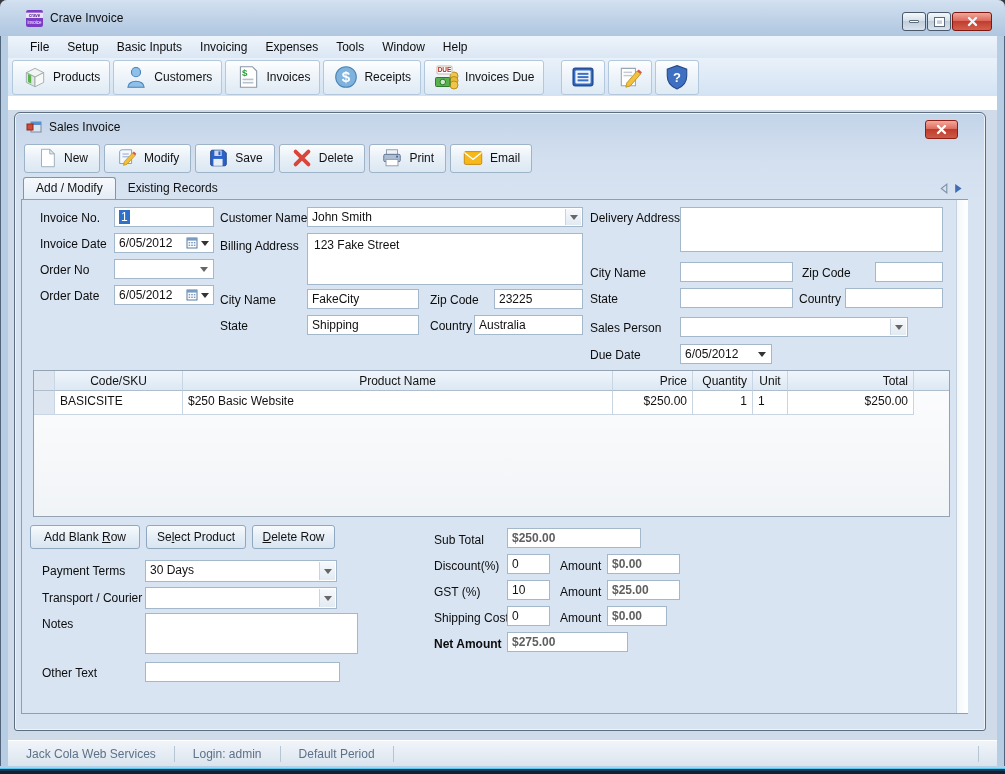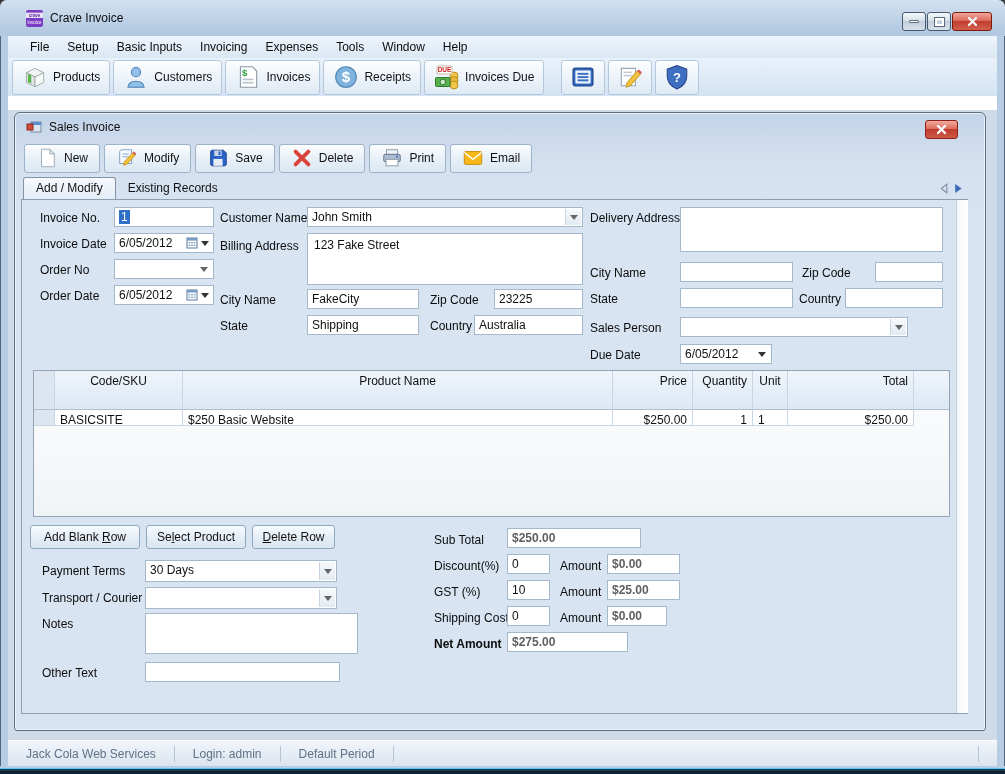--- a/index.html
+++ b/index.html
@@ -89,25 +89,25 @@
   .combo-btn.flat { background:transparent; border-left:none; }
   .arrow-down { width:0; height:0; border-left:4px solid transparent;
                 border-right:4px solid transparent; border-top:5px solid #333; }
   .date-btn { position:absolute; right:2px; top:2px; bottom:2px; width:28px;
               display:flex; align-items:center; justify-content:center; gap:3px;
               background:#fff; cursor:pointer; }
 
   
   .grid { position:absolute; left:11px; top:170px; width:917px; height:147px;
           border:1px solid #93a3b3; background:linear-gradient(#fdfdfe,#f1f4f7); }
-  .g-head { display:flex; height:39px; }
+  .g-head { display:flex; height:20px; }
   .gh { background:linear-gradient(#f0f5fb,#dce8f4); border-right:1px solid #c8d6e4;
         border-bottom:1px solid #aebecd; padding:3px 5px 0; overflow:hidden;
         white-space:nowrap; text-align:center; cursor:pointer; }
-  .g-row { display:flex; height:16px; }
+  .g-row { display:flex; height:24px; }
   .gc { background:#fff; border-right:1px solid #c8d6e4; border-bottom:1px solid #c8d6e4;
         padding:3px 5px 0; overflow:hidden; white-space:nowrap; cursor:text; }
   .sel-col { width:21px; background:#dde6f0 !important; cursor:pointer; }
   .num { text-align:right; }
   .fill { flex:1; border-right:none; }
   .g-row .fill { background:transparent; border-bottom:none; }
 
   
   .row-btn { position:absolute; height:24px; border:1px solid #8fa8c0; border-radius:3px;
              background:linear-gradient(#f8fbfd,#e7eff7 45%,#d9e5f0); cursor:pointer;

